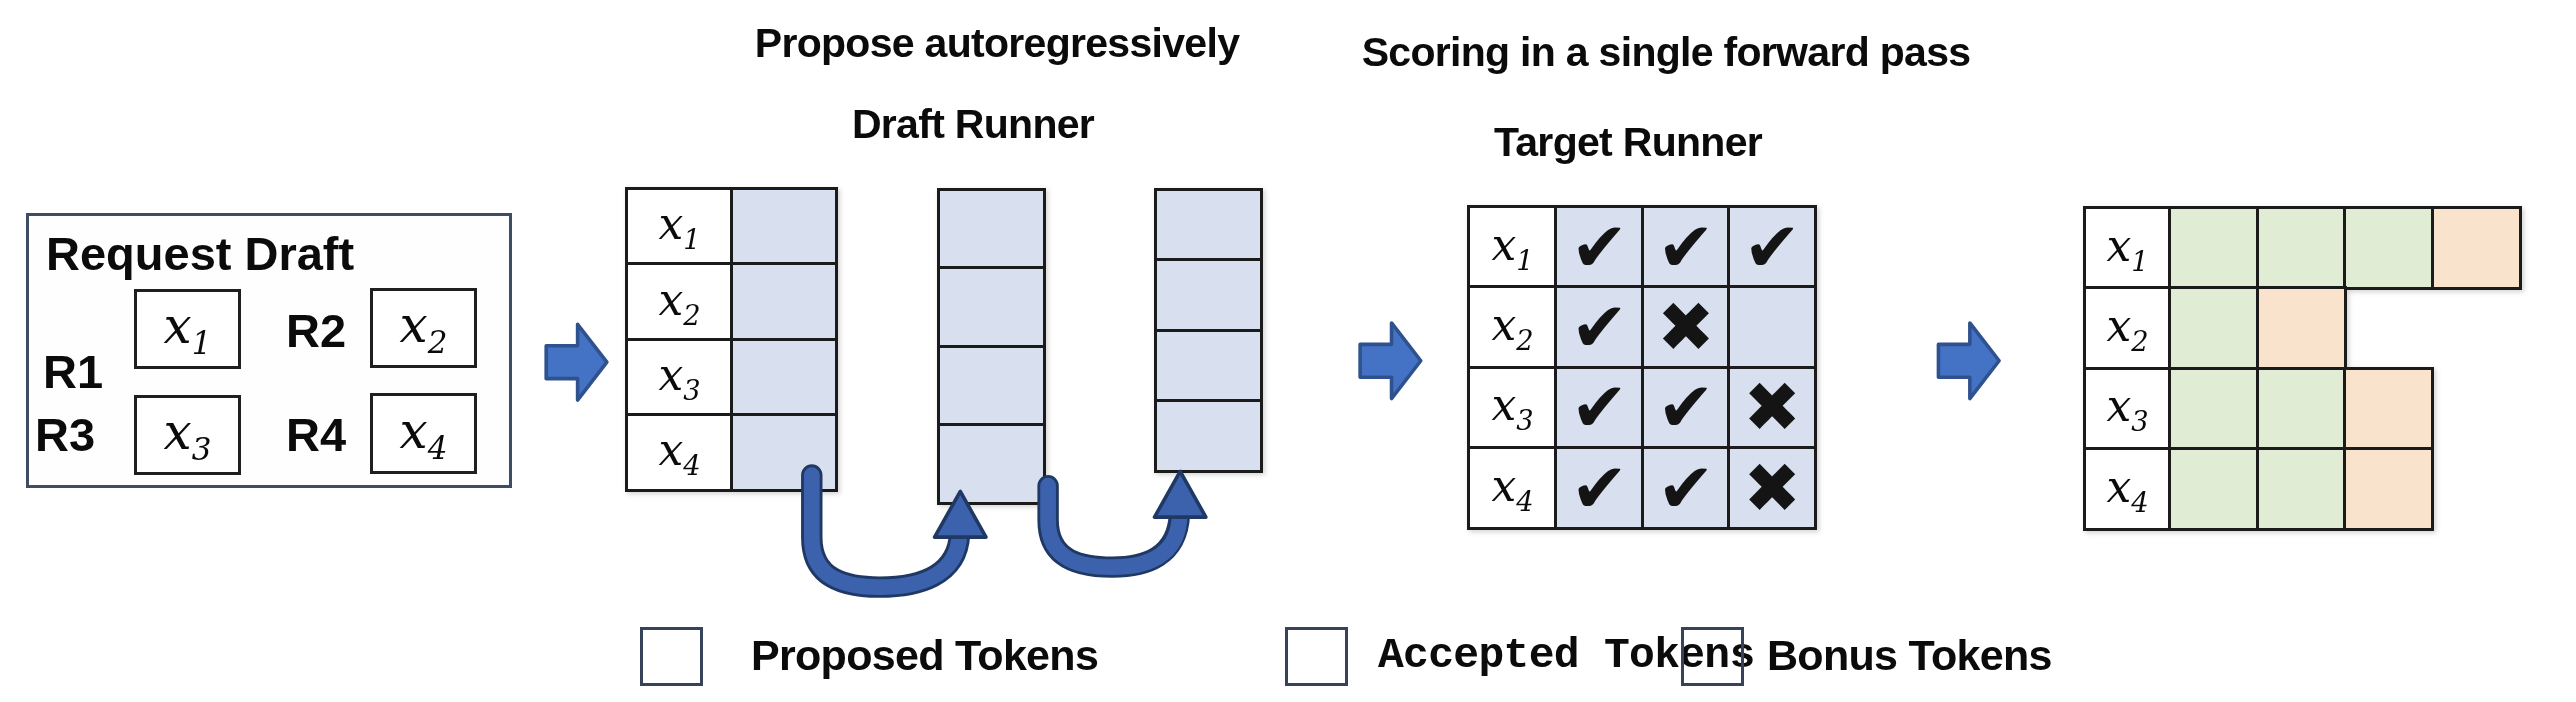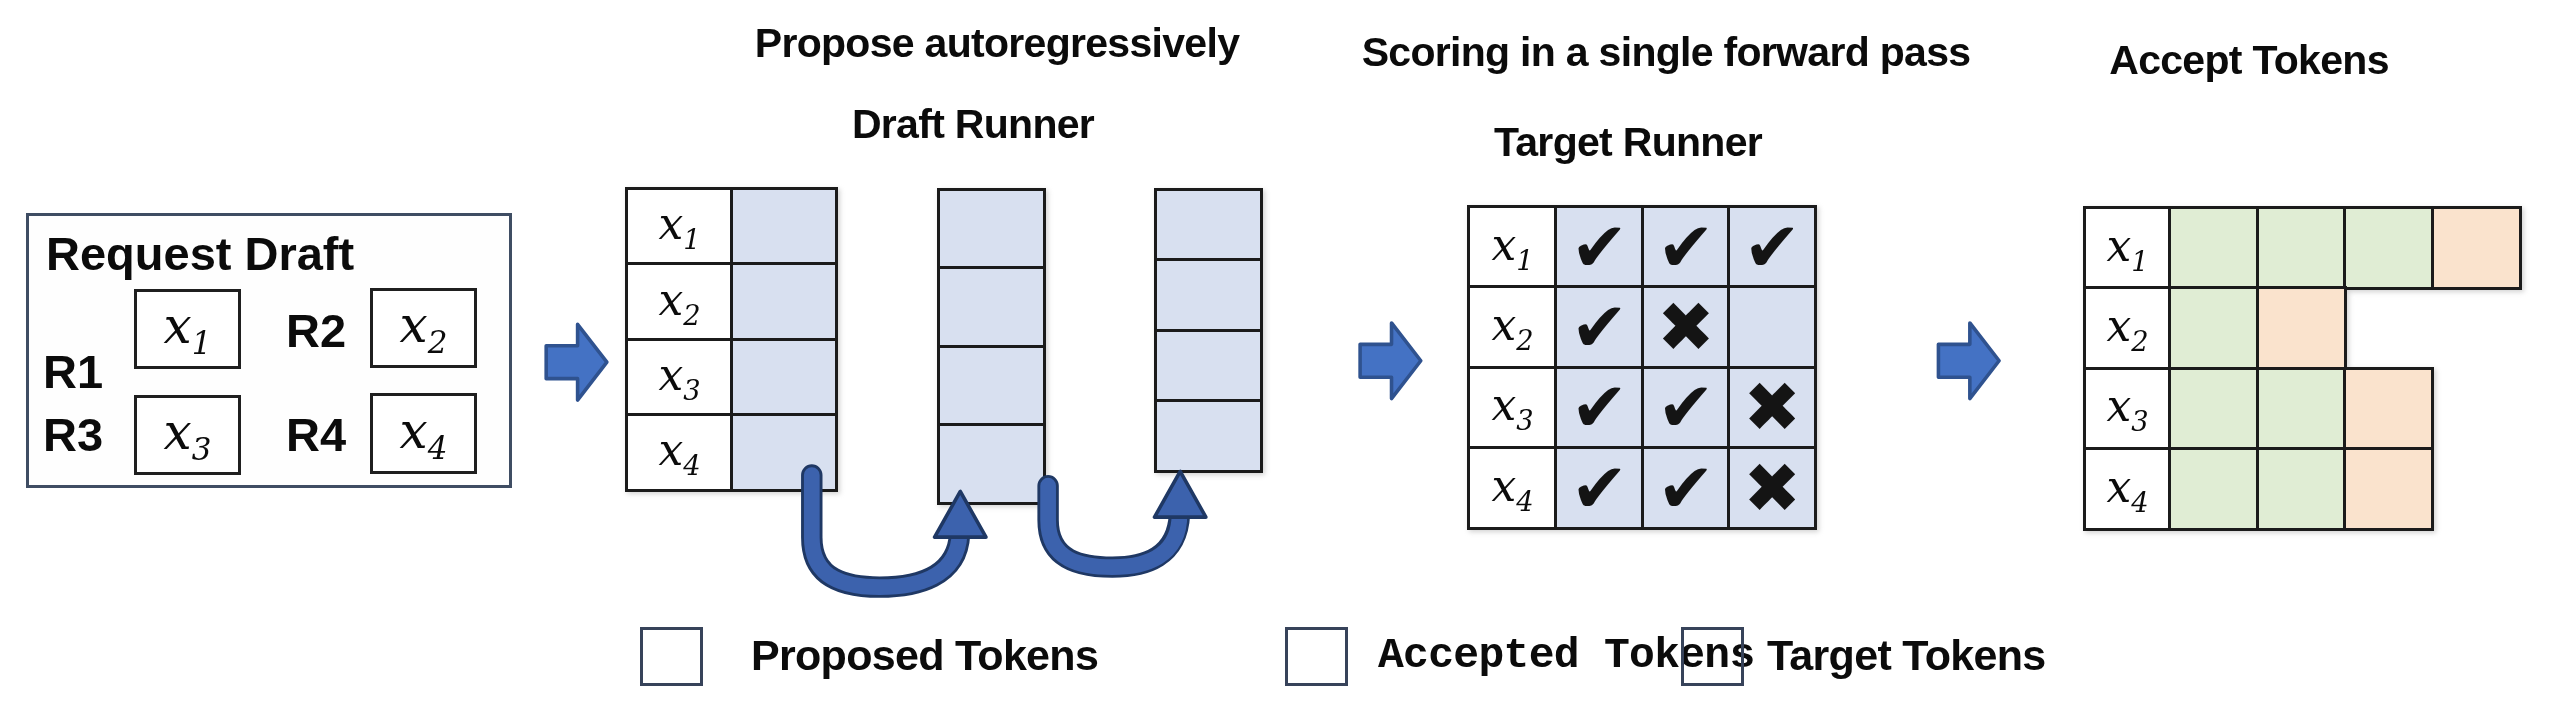--- a/index.html
+++ b/index.html
@@ -37,21 +37,21 @@
   <div class="abs rlabel" style="left:46px;top:226px;">Request Draft</div>
 
   <div class="abs rlabel" style="left:43px;top:303px;margin-top:41px;">R1</div>
   <div class="abs tok-box" style="left:134px;top:289px;width:107px;height:80px;">
     <span class="math"><span>x</span><sub>1</sub></span>
   </div>
   <div class="abs rlabel" style="left:286px;top:303px;">R2</div>
   <div class="abs tok-box" style="left:370px;top:288px;width:107px;height:80px;">
     <span class="math"><span>x</span><sub>2</sub></span>
   </div>
-  <div class="abs rlabel" style="left:43px;top:407px;">R3</div>
+  <div class="abs rlabel" style="left:35px;top:407px;">R3</div>
   <div class="abs tok-box" style="left:134px;top:395px;width:107px;height:80px;">
     <span class="math"><span>x</span><sub>3</sub></span>
   </div>
   <div class="abs rlabel" style="left:286px;top:407px;">R4</div>
   <div class="abs tok-box" style="left:370px;top:393px;width:107px;height:81px;">
     <span class="math"><span>x</span><sub>4</sub></span>
   </div>
 
   <div class="abs title" style="left:997px;top:20px;">Propose autoregressively</div>
   <div class="abs title" style="left:973px;top:101px;">Draft Runner</div>
@@ -168,21 +168,20 @@
         </div>
       <div class="cell proposed" style="width:90px;height:84px;">
           <span class="mark">✔</span>
         </div>
       <div class="cell proposed" style="width:90px;height:84px;">
           <span class="mark">✖</span>
         </div>
     </div>
   </div>
 
-  <div class="abs title" style="left:2249px;top:37px;">Accept Tokens</div>
 
   <div class="abs tbl" style="left:2083px;top:206px;">
     <div class="trow">
       <div class="cell labelc" style="width:89px;height:84px;">
         <span class="math"><span>x</span><sub>1</sub></span>
       </div>
       <div class="cell accepted" style="width:91px;height:84px;"></div>
       <div class="cell accepted" style="width:91px;height:84px;"></div>
       <div class="cell accepted" style="width:91px;height:84px;"></div>
       <div class="cell bonus" style="width:91px;height:84px;"></div>
@@ -233,16 +232,16 @@
     </g>
   </svg>
 
   <div class="abs legend-swatch proposed" style="left:640px;top:627px;"></div>
   <div class="abs legend-label" style="left:751px;top:631px;">Proposed Tokens</div>
 
   <div class="abs legend-swatch accepted" style="left:1285px;top:627px;"></div>
   <div class="abs legend-label" style="left:1378px;top:631px;font-family:Liberation Mono, monospace;">Accepted Tokens</div>
 
   <div class="abs legend-swatch bonus" style="left:1681px;top:627px;"></div>
-  <div class="abs legend-label" style="left:1767px;top:631px;">Target Tokens</div>
+  <div class="abs legend-label" style="left:1767px;top:631px;">Bonus Tokens</div>
 
 </div>
 
 
 </body></html>

